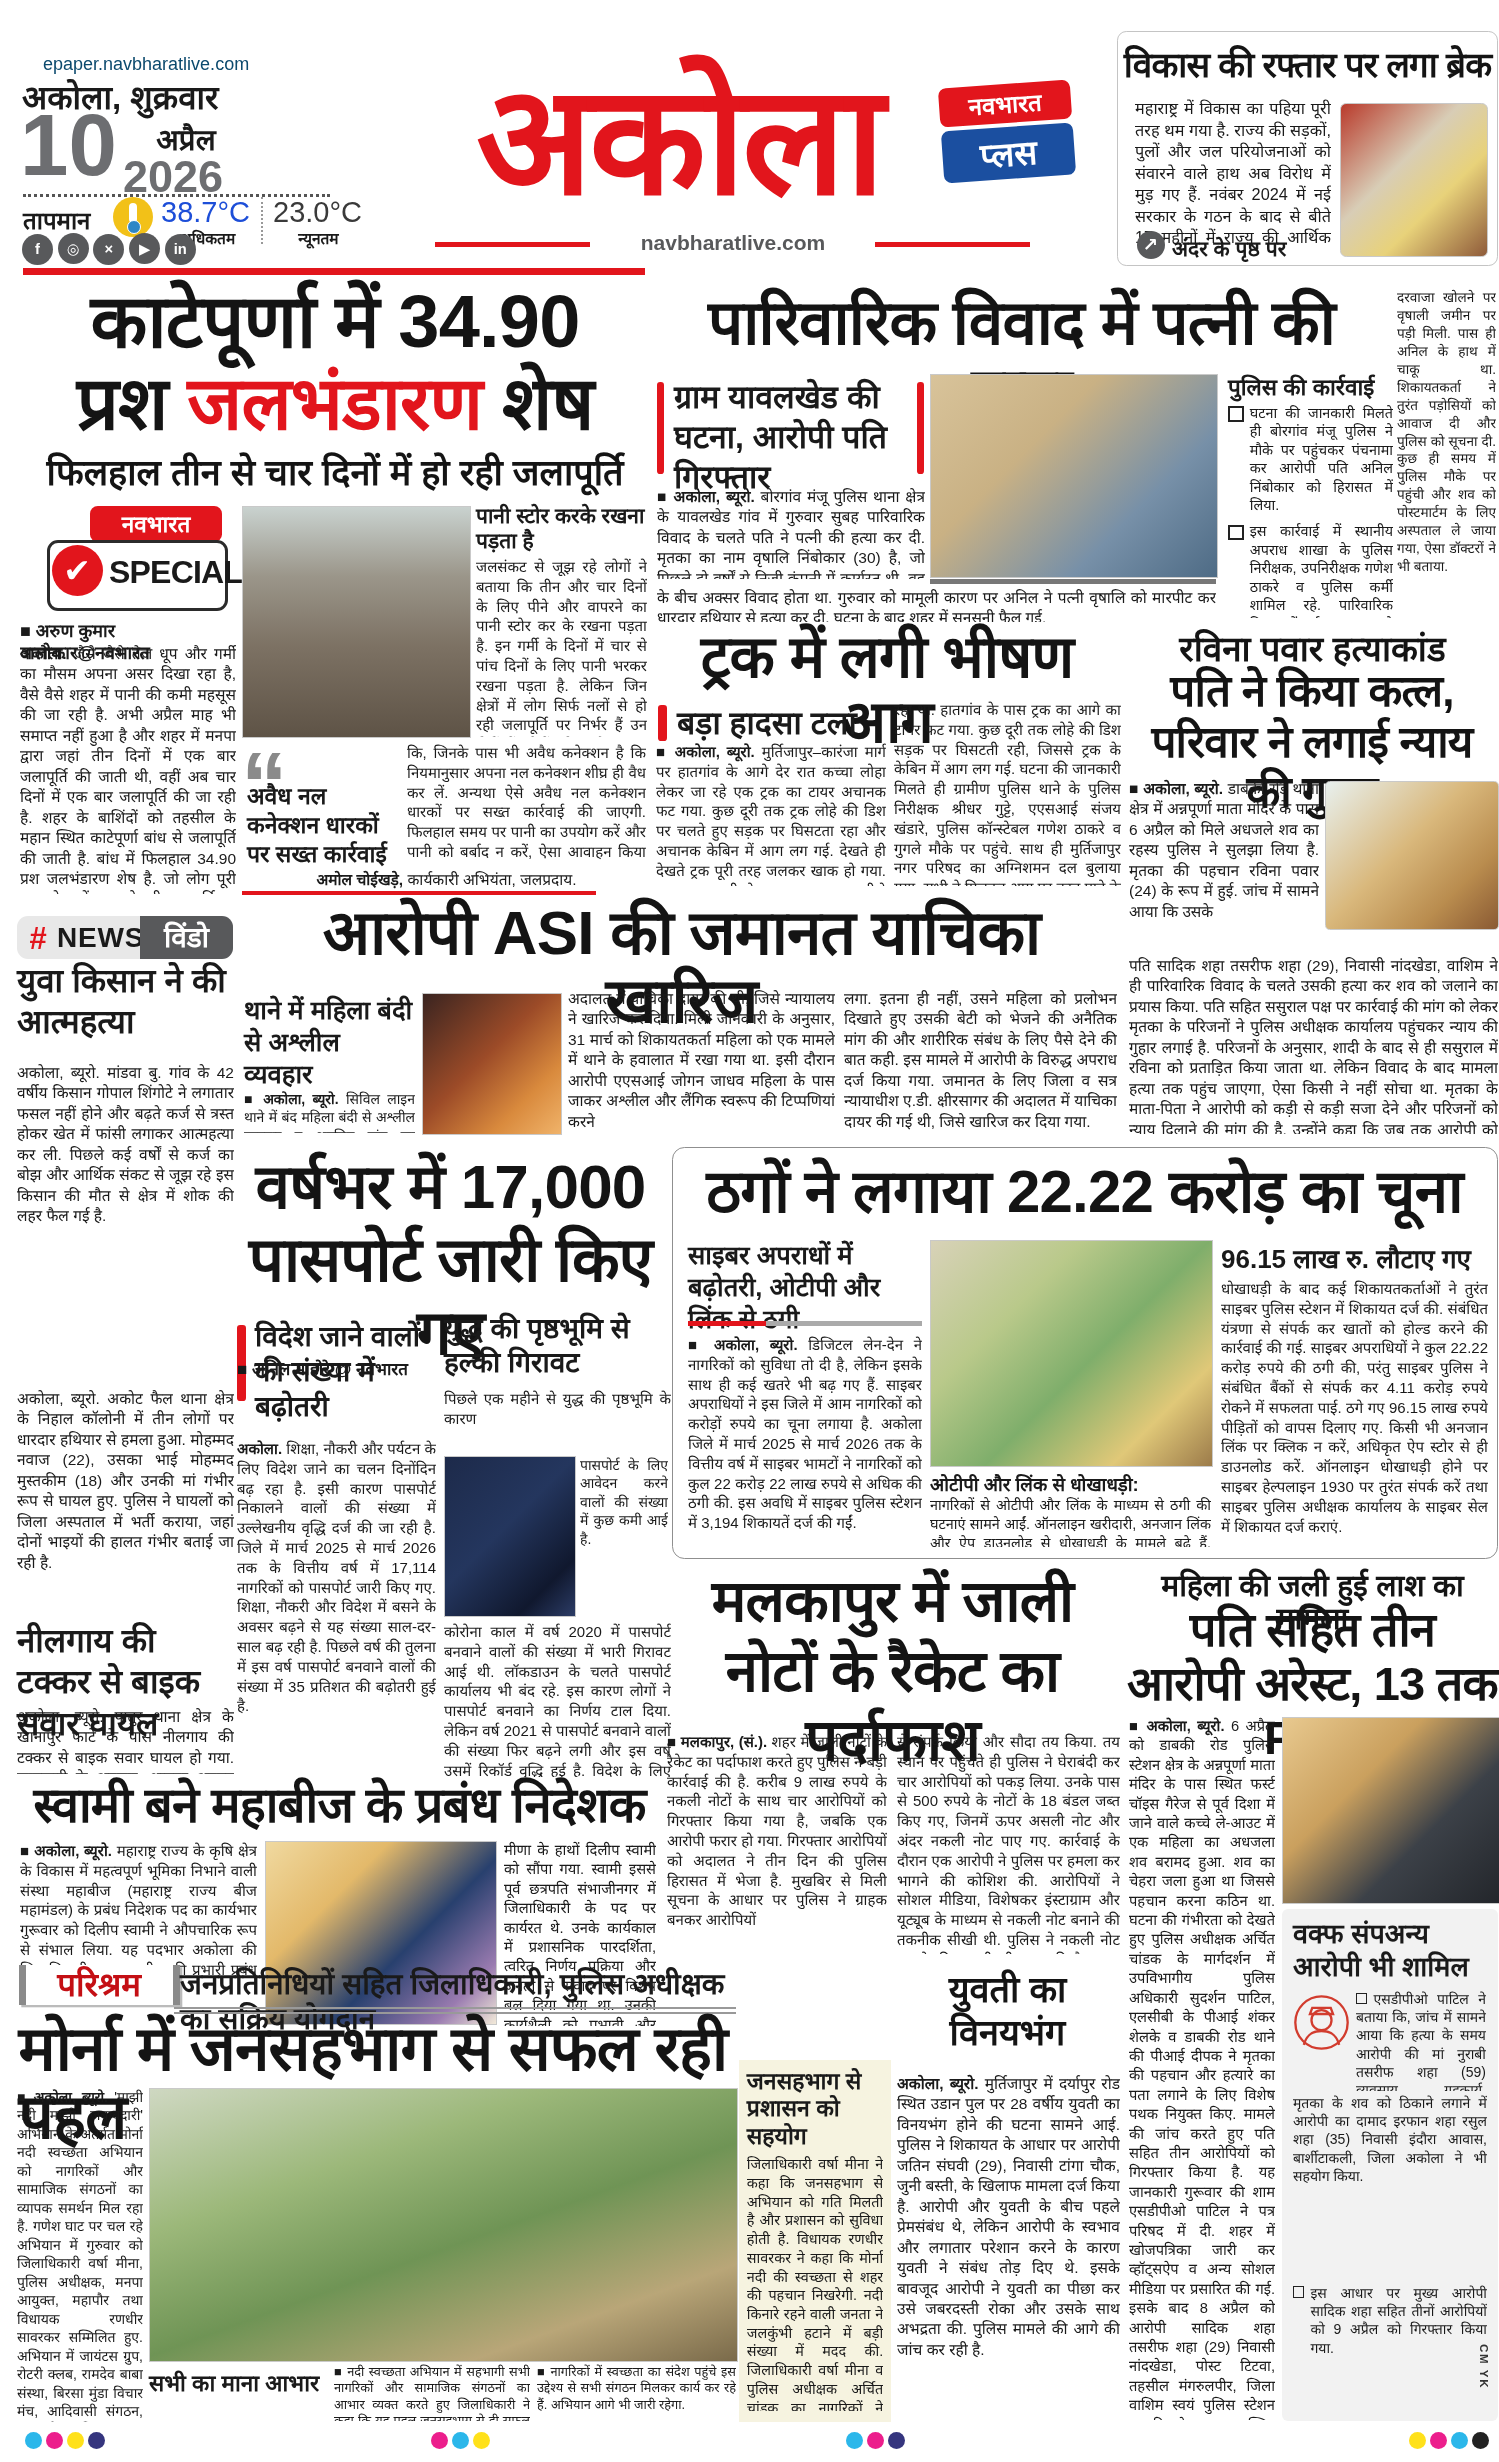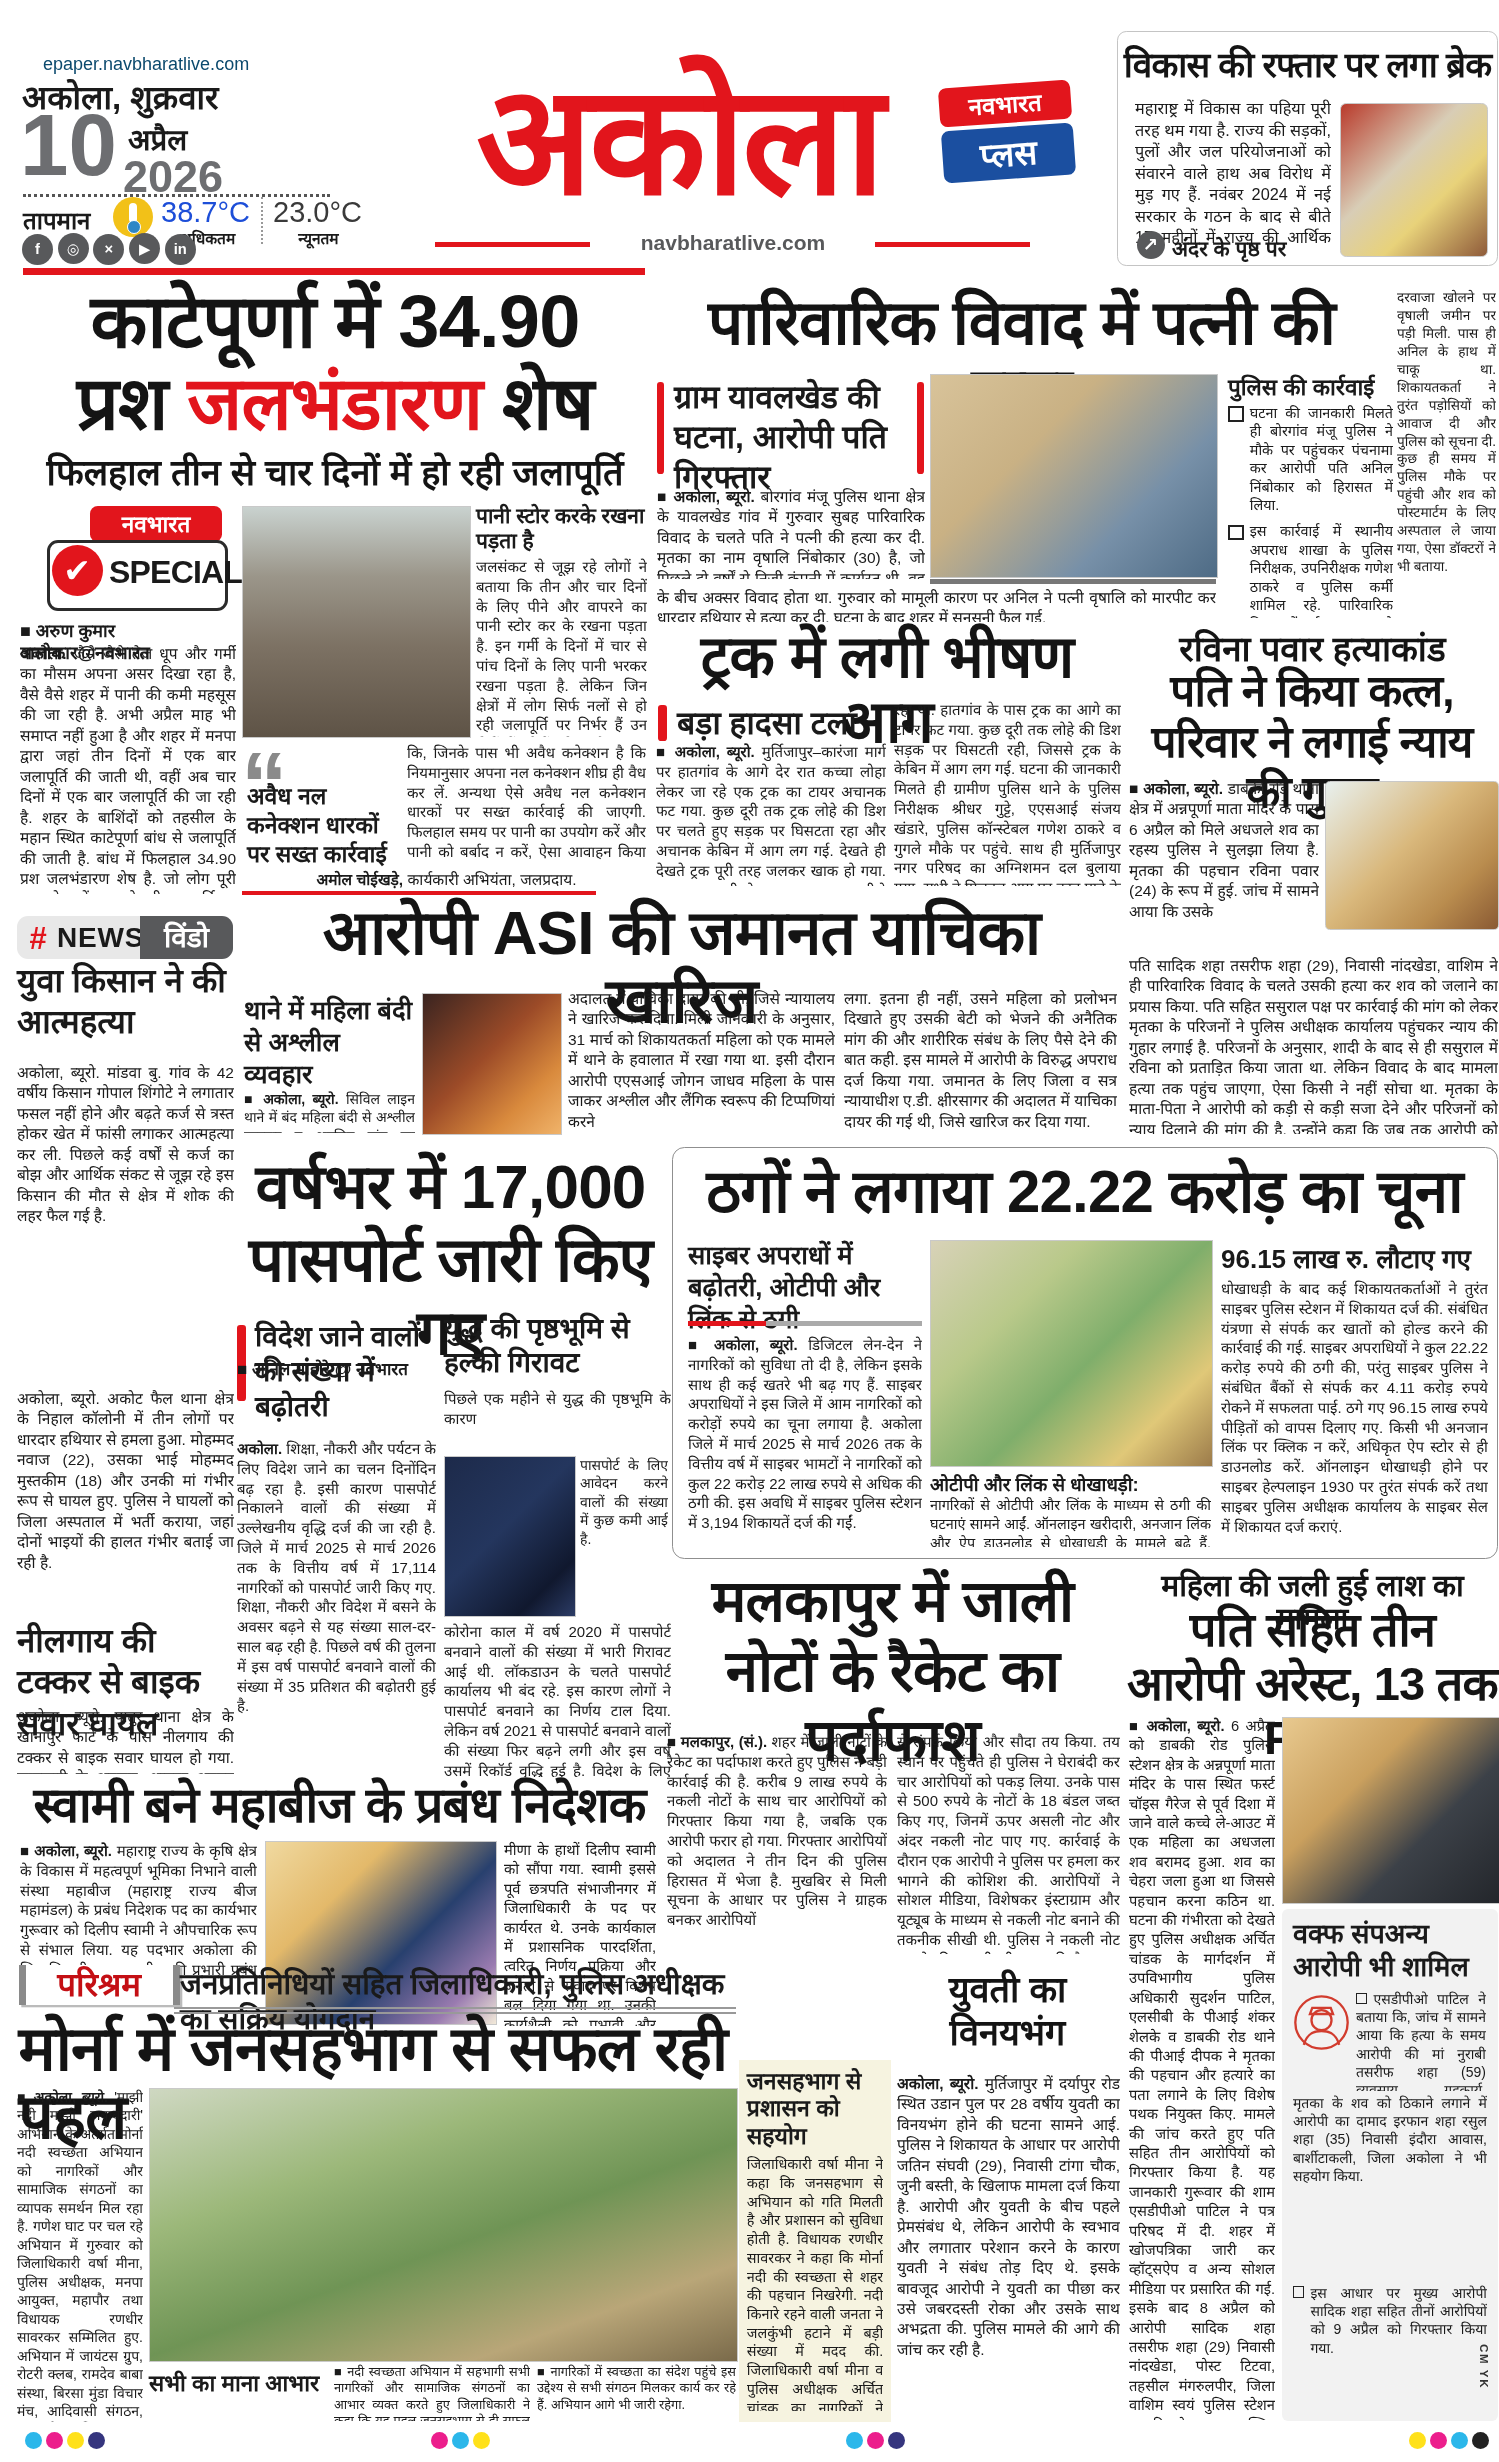--- a/index.html
+++ b/index.html
@@ -22,21 +22,21 @@
   .dotted-v{border-left:2.3px dotted #999;}
 </style>
 </head>
 <body>
 
 <div id="page">
 
   <div class="abs" style="left:43px;top:54px;width:295px;font-size:18px;color:#0c4a6e;">epaper.navbharatlive.com</div>
   <div class="abs" style="left:22px;top:74px;width:326px;font-size:33px;font-weight:800;">अकोला, शुक्रवार</div>
   <div class="abs" style="left:20px;top:99px;width:105px;font-size:87px;font-weight:800;color:#6d6e71;line-height:1.05;">10</div>
-  <div class="abs" style="left:128px;top:118px;width:116px;font-size:29.5px;font-weight:800;">अप्रैल</div>
+  <div class="abs" style="left:128px;top:118px;width:116px;font-size:29.5px;font-weight:800;text-align:center;">अप्रैल</div>
   <div class="abs" style="left:123px;top:151px;width:147px;font-size:45px;font-weight:800;color:#6d6e71;">2026</div>
   <div class="abs" style="left:23px;top:194px;width:307px;border-top:3.1px dotted #555;"></div>
   <div class="abs" style="left:23px;top:203px;width:87px;font-size:24px;font-weight:800;">तापमान</div>
   <div class="abs" style="left:113px;top:197px;width:40px;height:40px;border-radius:50%;background:#f2c118;">
     <span class="abs" style="left:16.3px;top:6.2px;width:7.8px;height:20px;background:#fff;border-radius:4.7px;"></span>
     <span class="abs" style="left:14px;top:23px;width:12.4px;height:12.4px;background:#2e86c6;border-radius:50%;border:1.6px solid #fff;"></span>
   </div>
   <div class="abs" style="left:161px;top:196px;width:97px;font-size:29px;color:#1d4ed8;">38.7°C</div>
   <div class="abs center" style="left:165px;top:227px;width:85px;font-size:15.5px;font-weight:700;">अधिकतम</div>
   <div class="abs dotted-v" style="left:261px;top:197px;height:47px;"></div>

